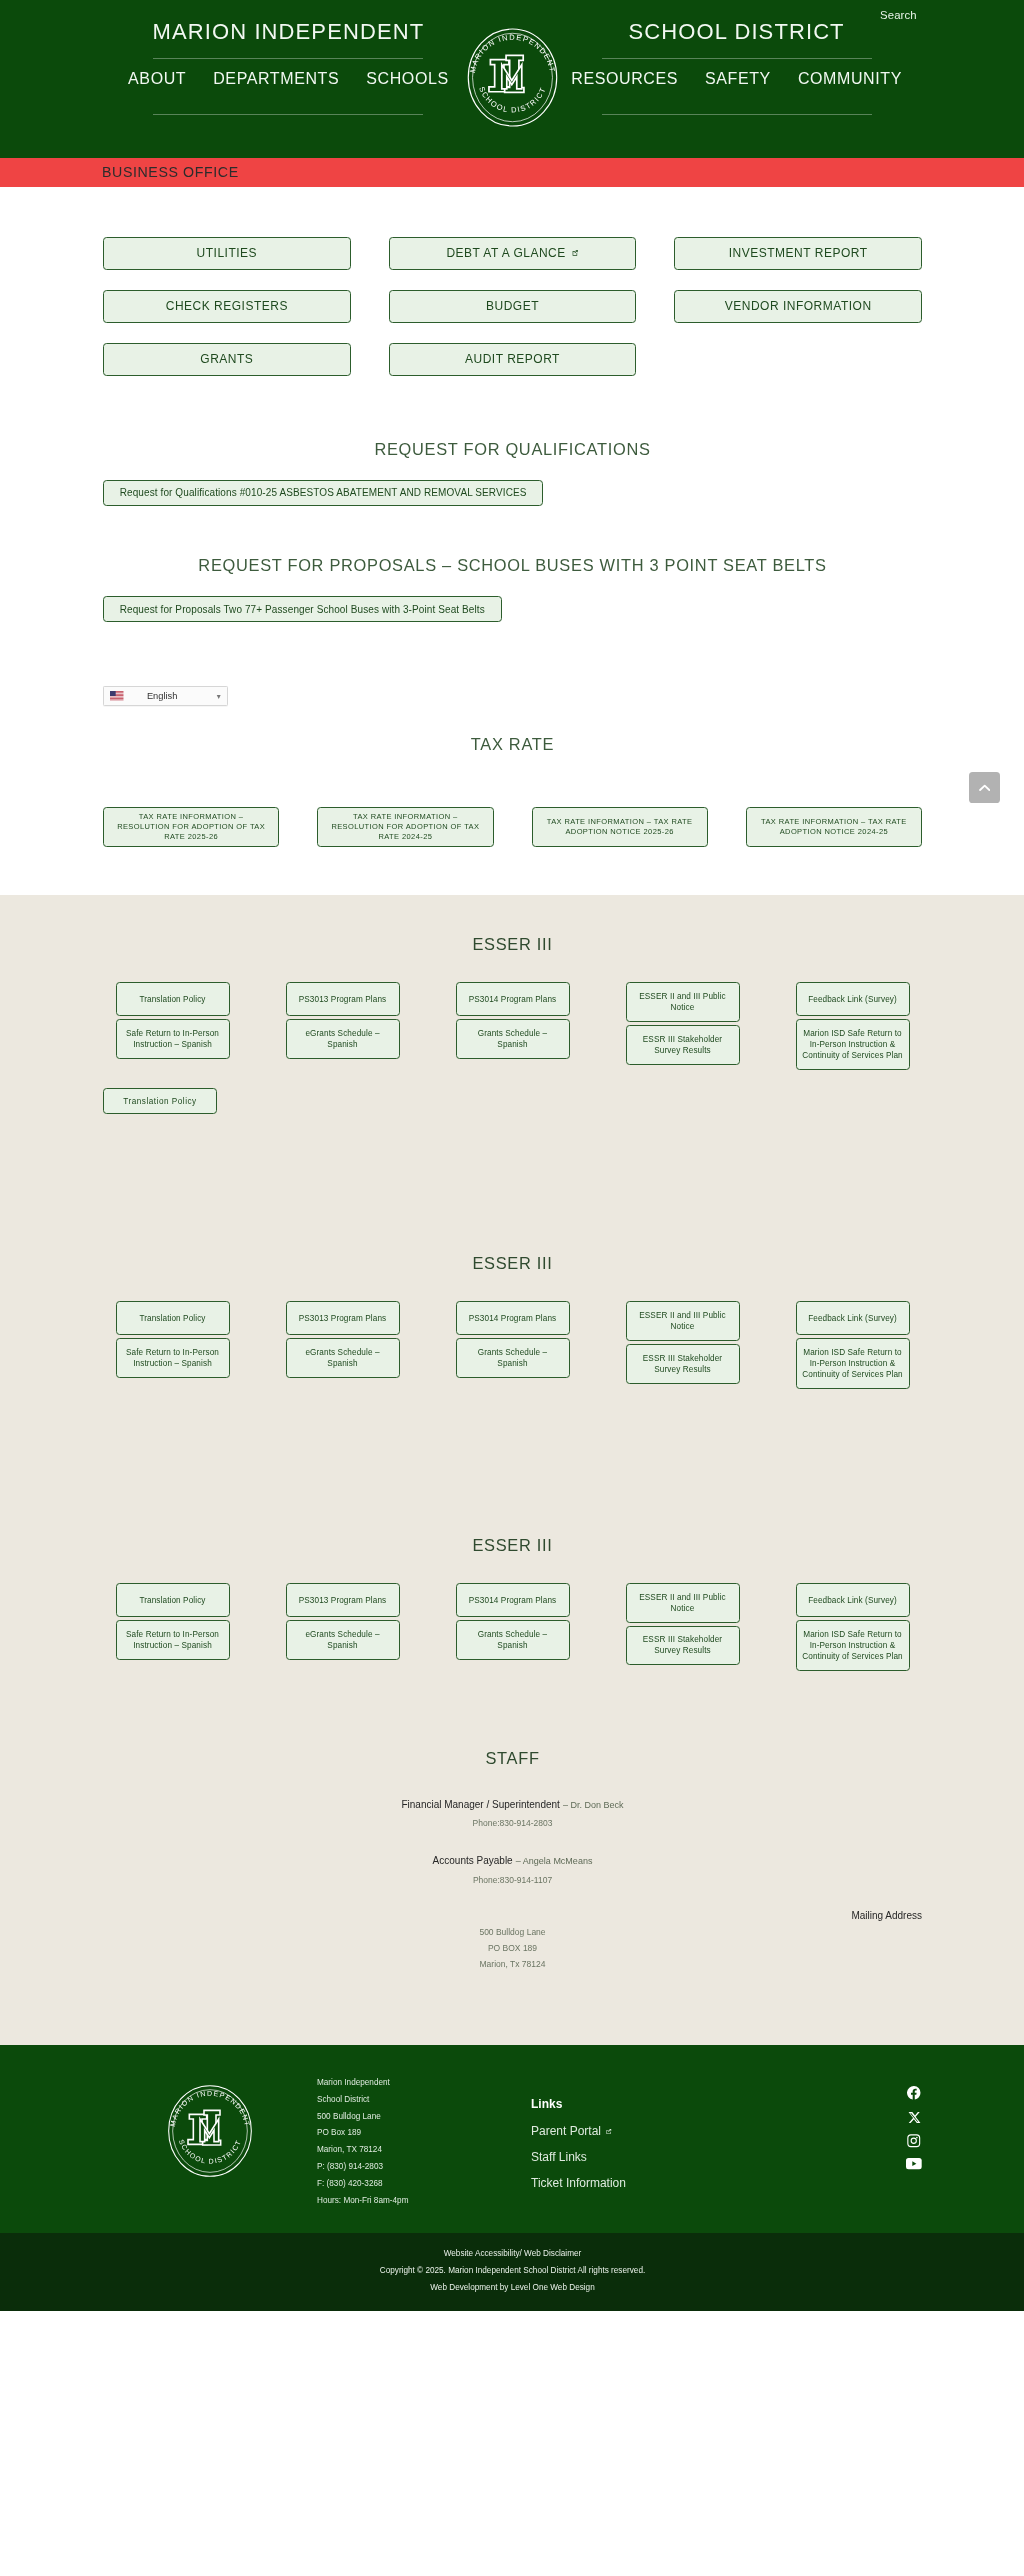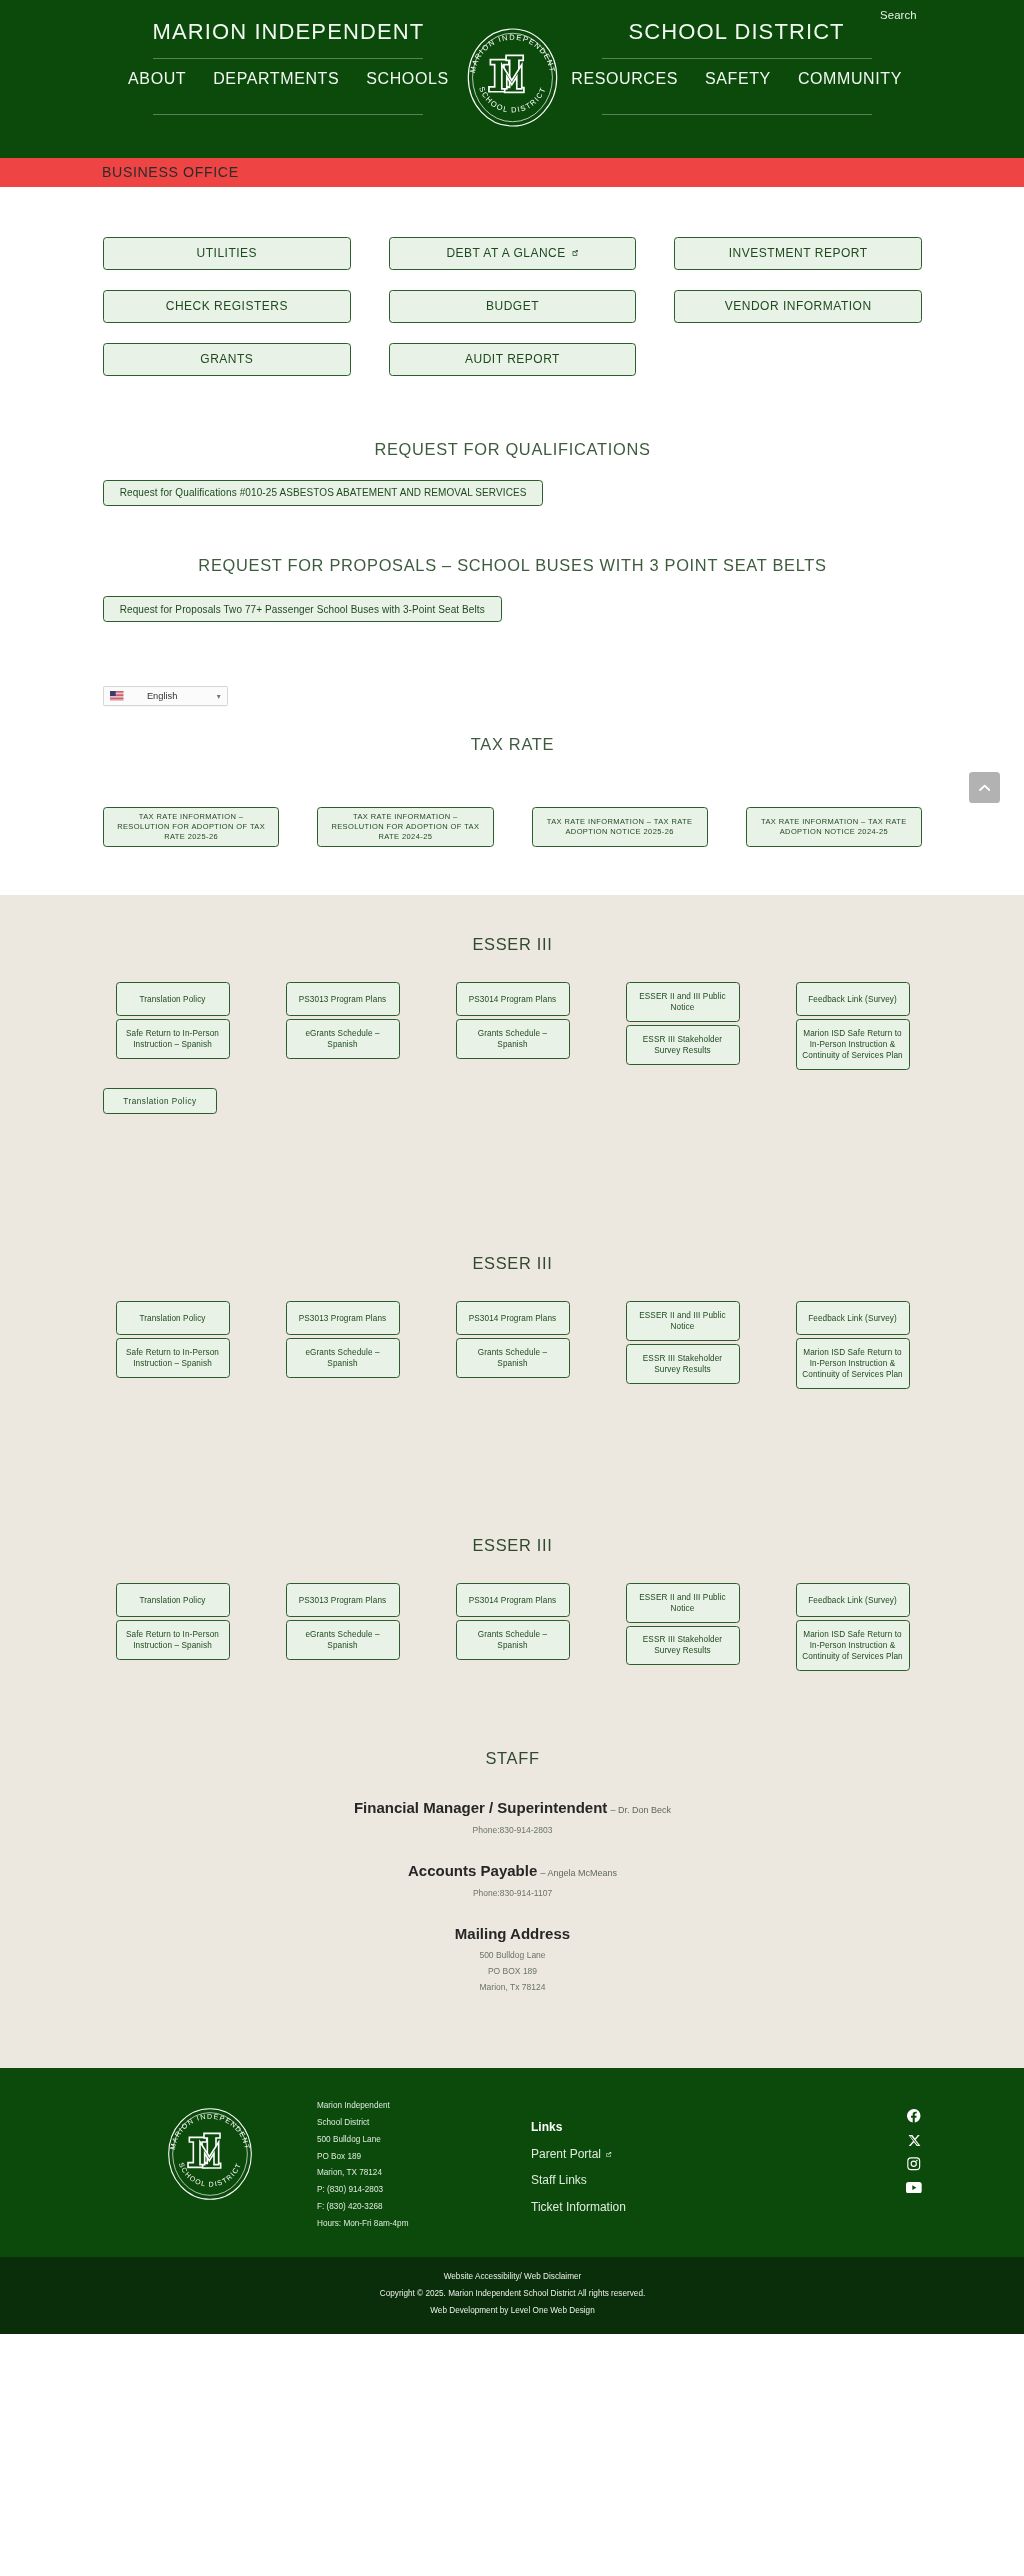--- a/index.html
+++ b/index.html
@@ -202,21 +202,21 @@
     display: inline-flex;
     width: 114px;
     min-height: 26px;
     font-size: 8.2px;
   }
 
   
   .staff { width: 819px; margin: 0 auto; text-align: center; }
   .staff h2 { padding-bottom: 26px; }
   .staff-block { margin-bottom: 18.5px; line-height: 1.9; }
-  .staff-block .role { font-weight: bold; font-size: 15px; color: #262626; }
+  .staff-block .role { font-weight: normal; font-size: 10px; color: #262626; text-align: right; }
   .staff-block .nm { font-size: 9px; color: #5f6b57; }
   .staff-block .ph { font-size: 8.5px; color: #6b7563; }
   .addr-line { font-size: 8.5px; color: #6b7563; line-height: 1.85; }
 
   
   .footer {
     background: #0b4a0b;
     padding: 30px 0 24px;
   }
   .footer-inner {

